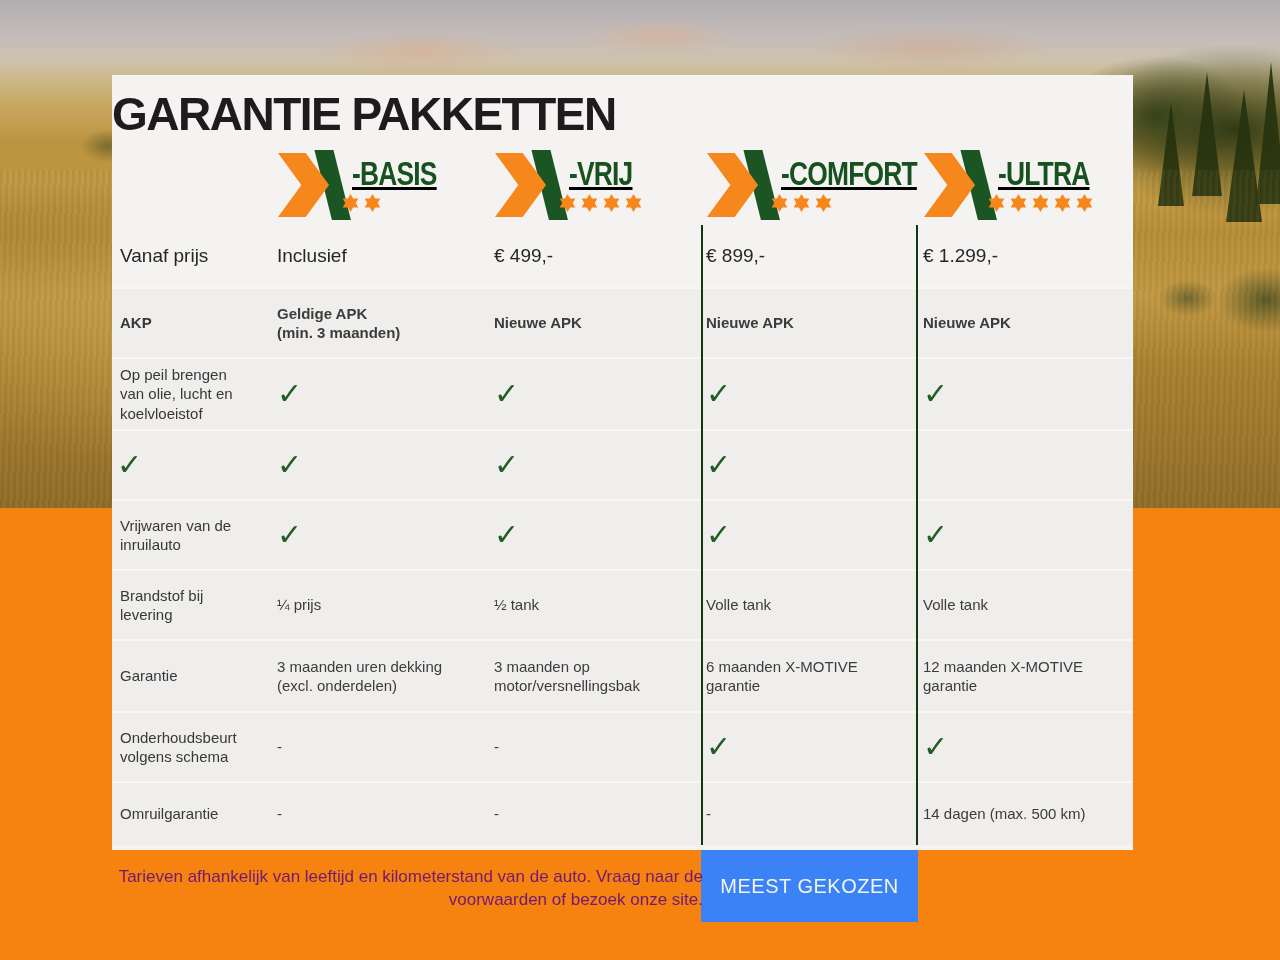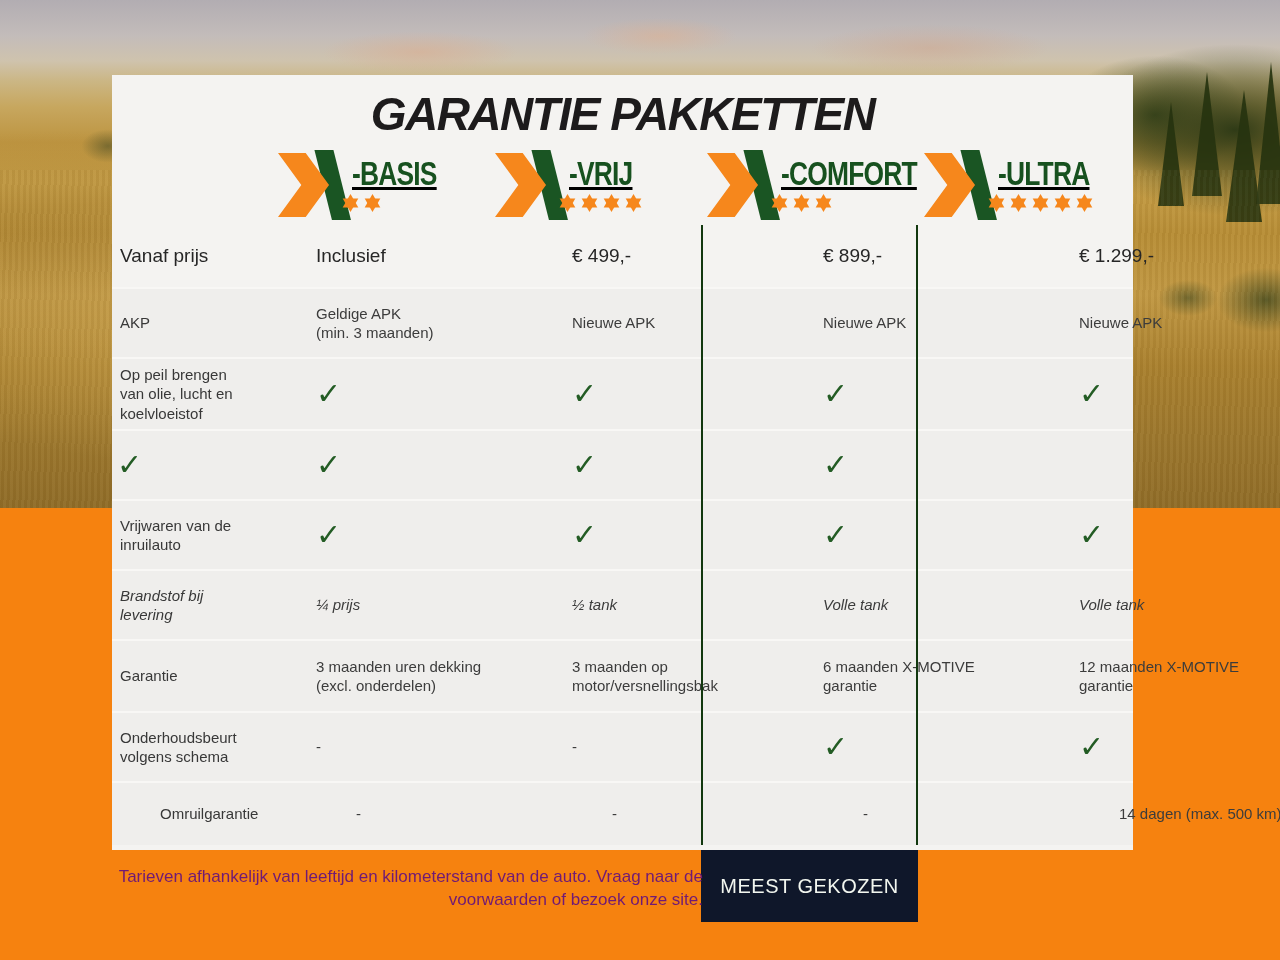--- a/index.html
+++ b/index.html
@@ -35,22 +35,22 @@
   .c2 { left:1226px; top:90px;  width:36px; height:132px; }
   .c3 { left:1158px; top:102px; width:26px; height:104px; }
   .c4 { left:1256px; top:62px;  width:30px; height:142px; }
 
   
   .card {
     position:absolute; left:112px; top:75px; width:1021px; height:775px;
     background:#f4f3f1;
   }
   .title {
-    margin-top:12px; text-align:center;
-    font-size:46px; font-weight:700; letter-spacing:-1.5px; color:#1d1b1c;font-style:italic;
+    margin-top:12px; text-align:left;
+    font-size:46px; font-weight:700; letter-spacing:-1.5px; color:#1d1b1c;
   }
 
   
   .logos {
     position:absolute; left:0; top:75px; width:1021px; height:72px;
     display:grid; grid-template-columns:160px 217px 212px 217px 215px;
   }
   .logo { display:flex; align-items:flex-start; padding-left:6px;text-decoration:underline; }
   .x-icon { height:70px; width:auto; flex:0 0 auto; }
   .x-green  { fill:#1a5523; }
@@ -61,32 +61,32 @@
     color:#17511f; letter-spacing:-1px; margin-top:7px; white-space:nowrap;
     transform:scaleX(.8); transform-origin:left top;
   }
   .logo-stars { display:flex; gap:1px; margin-top:3px; margin-left:-12px; }
   .star { width:21px; height:20px; fill:#f6871c; }
 
   
   .table { position:absolute; left:0; top:150px; width:1021px; }
   .row {
     display:grid; grid-template-columns:160px 217px 212px 217px 215px;
-    align-items:center; background:#efeeec;gap:39px;
+    align-items:center; background:#efeeec;
   }
   .row + .row { border-top:2px solid #f8f7f5; }
   .row:nth-child(1){ height:62px; background:#f4f3f1; }
-  .row:nth-child(2){ height:70px; }
+  .row:nth-child(2){ height:70px;font-weight:bold; }
   .row:nth-child(3){ height:72px; }
   .row:nth-child(4){ height:70px; }
   .row:nth-child(5){ height:70px; }
-  .row:nth-child(6){ height:70px;font-style:italic; }
+  .row:nth-child(6){ height:70px; }
   .row:nth-child(7){ height:72px; }
   .row:nth-child(8){ height:70px; }
-  .row:nth-child(9){ height:64px;padding-left:40px; }
+  .row:nth-child(9){ height:64px; }
   .row-label {
     padding-left:8px; padding-right:10px; font-size:15px; line-height:1.3;
     color:#383838; white-space:pre-line;
   }
   .cell {
     padding-left:5px; padding-right:10px; font-size:15px; line-height:1.3;
     color:#3c3c3c; white-space:pre-line;
   }
   .row-price .row-label, .row-price .cell { font-size:19px; color:#262626; }
   .cell.check { font-size:30px; color:#235c24; line-height:1; }
@@ -94,21 +94,21 @@
   
   .vrij-frame {
     position:absolute; left:589px; top:150px; width:217px; height:620px;
     border-left:2px solid #12380f; border-right:2px solid #12380f;
     pointer-events:none;
   }
 
   
   .badge {
     position:absolute; left:701px; top:850px; width:217px; height:72px;
-    background:#0f172a; color:#f2f6ef; display:flex; align-items:center;
+    background:#3b82f6; color:#f2f6ef; display:flex; align-items:center;
     justify-content:center; font-size:20px; letter-spacing:.5px;
   }
   .footer-note {
     position:absolute; left:103px; top:866px; width:600px;
     font-size:17px; line-height:1.35; color:#701a75;text-align:right;
   }
 </style>
 </head>
 <body>
 

